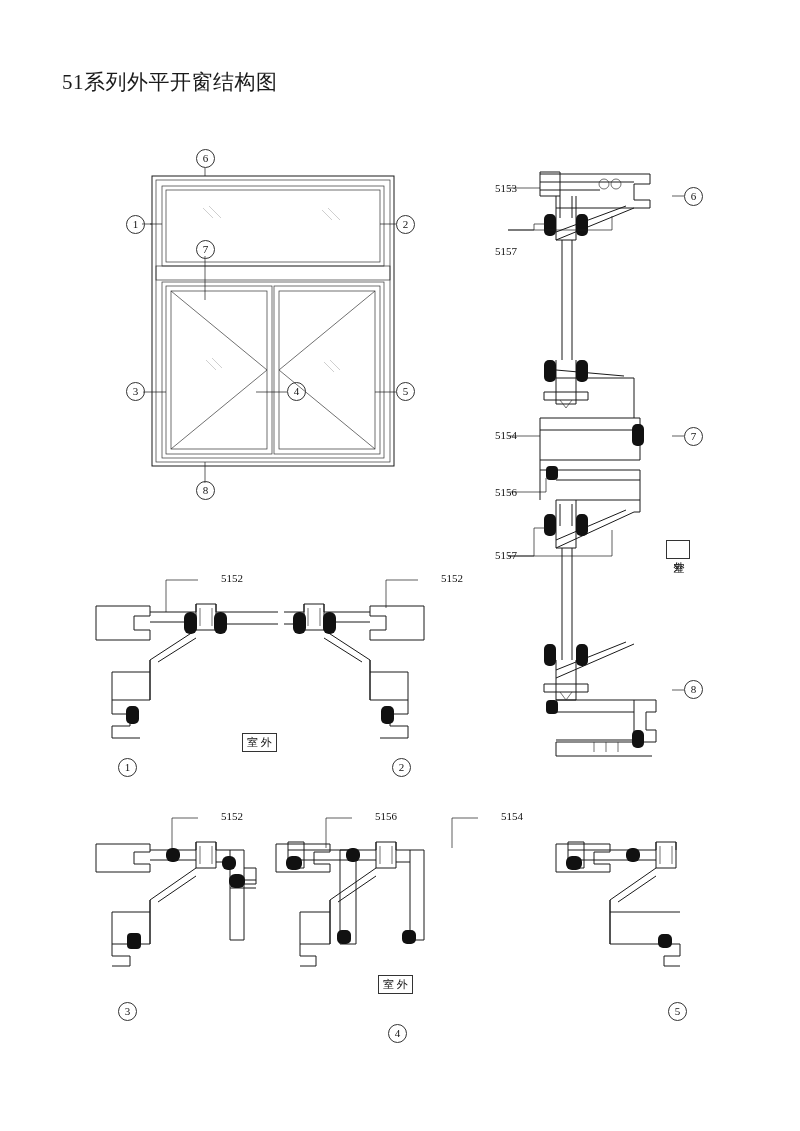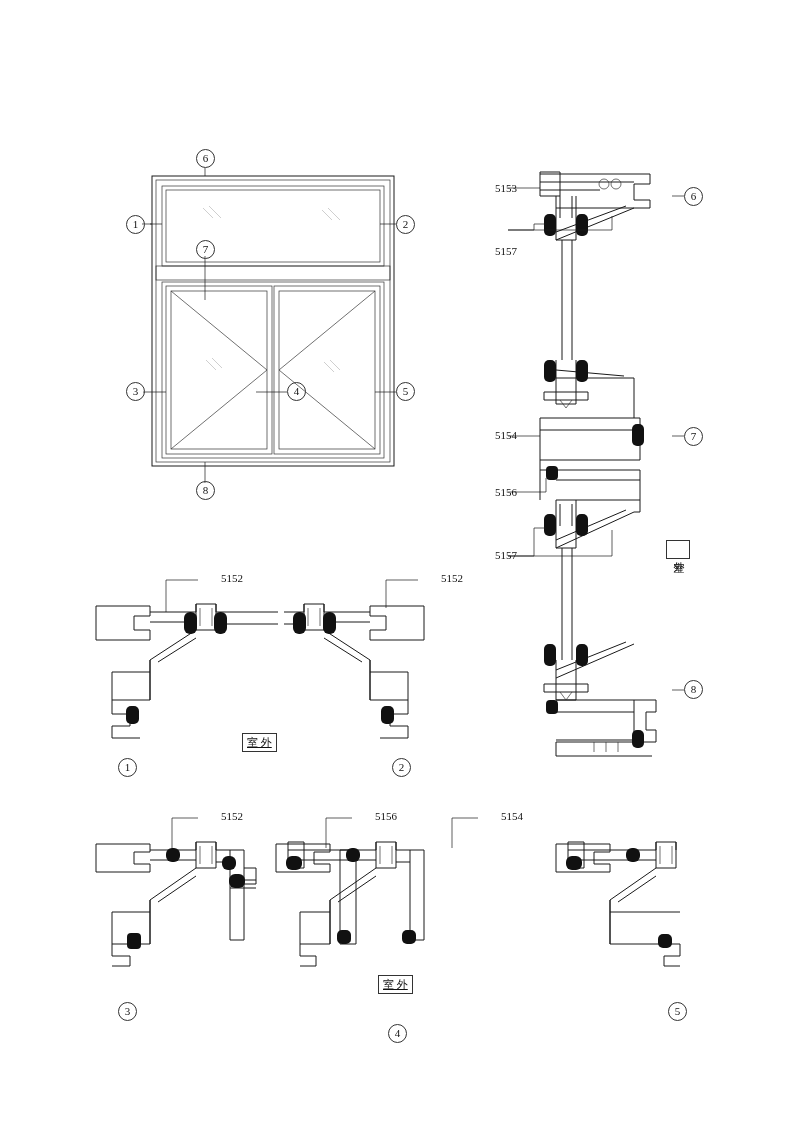--- a/index.html
+++ b/index.html
@@ -48,34 +48,34 @@
   .boxlbl {
     position: absolute;
     border: 1px solid #333;
     box-sizing: border-box;
     font-size: 11px;
     color: #111;
     text-align: right;
     padding: 2px 4px;
     line-height: 13px;
     white-space: nowrap;
-    text-decoration: underline;
   }
   svg { position: absolute; left: 0; top: 0; overflow: visible; }
   .ln { stroke: #1a1a1a; stroke-width: 1; fill: none; }
   .ln-thin { stroke: #333; stroke-width: 0.7; fill: none; }
   .ln-lead { stroke: #1a1a1a; stroke-width: 0.7; fill: none; }
   .glass { fill: none; stroke: #cfcfcf; stroke-width: 1; }
   .gask { fill: #111; }
 </style>
 </head>
 <body>
 
 <div id="page">
 
+  <div class="title">51系列外平开窗结构图</div>
 
   <svg width="800" height="1131">
 
     <rect class="ln" x="152" y="176" width="242" height="290"></rect>
     <rect class="ln-thin" x="156" y="180" width="234" height="282"></rect>
 
     <rect class="ln-thin" x="162" y="186" width="222" height="80"></rect>
     <rect class="ln-thin" x="166" y="190" width="214" height="72"></rect>
 
     <rect class="ln-thin" x="156" y="266" width="234" height="14"></rect>

